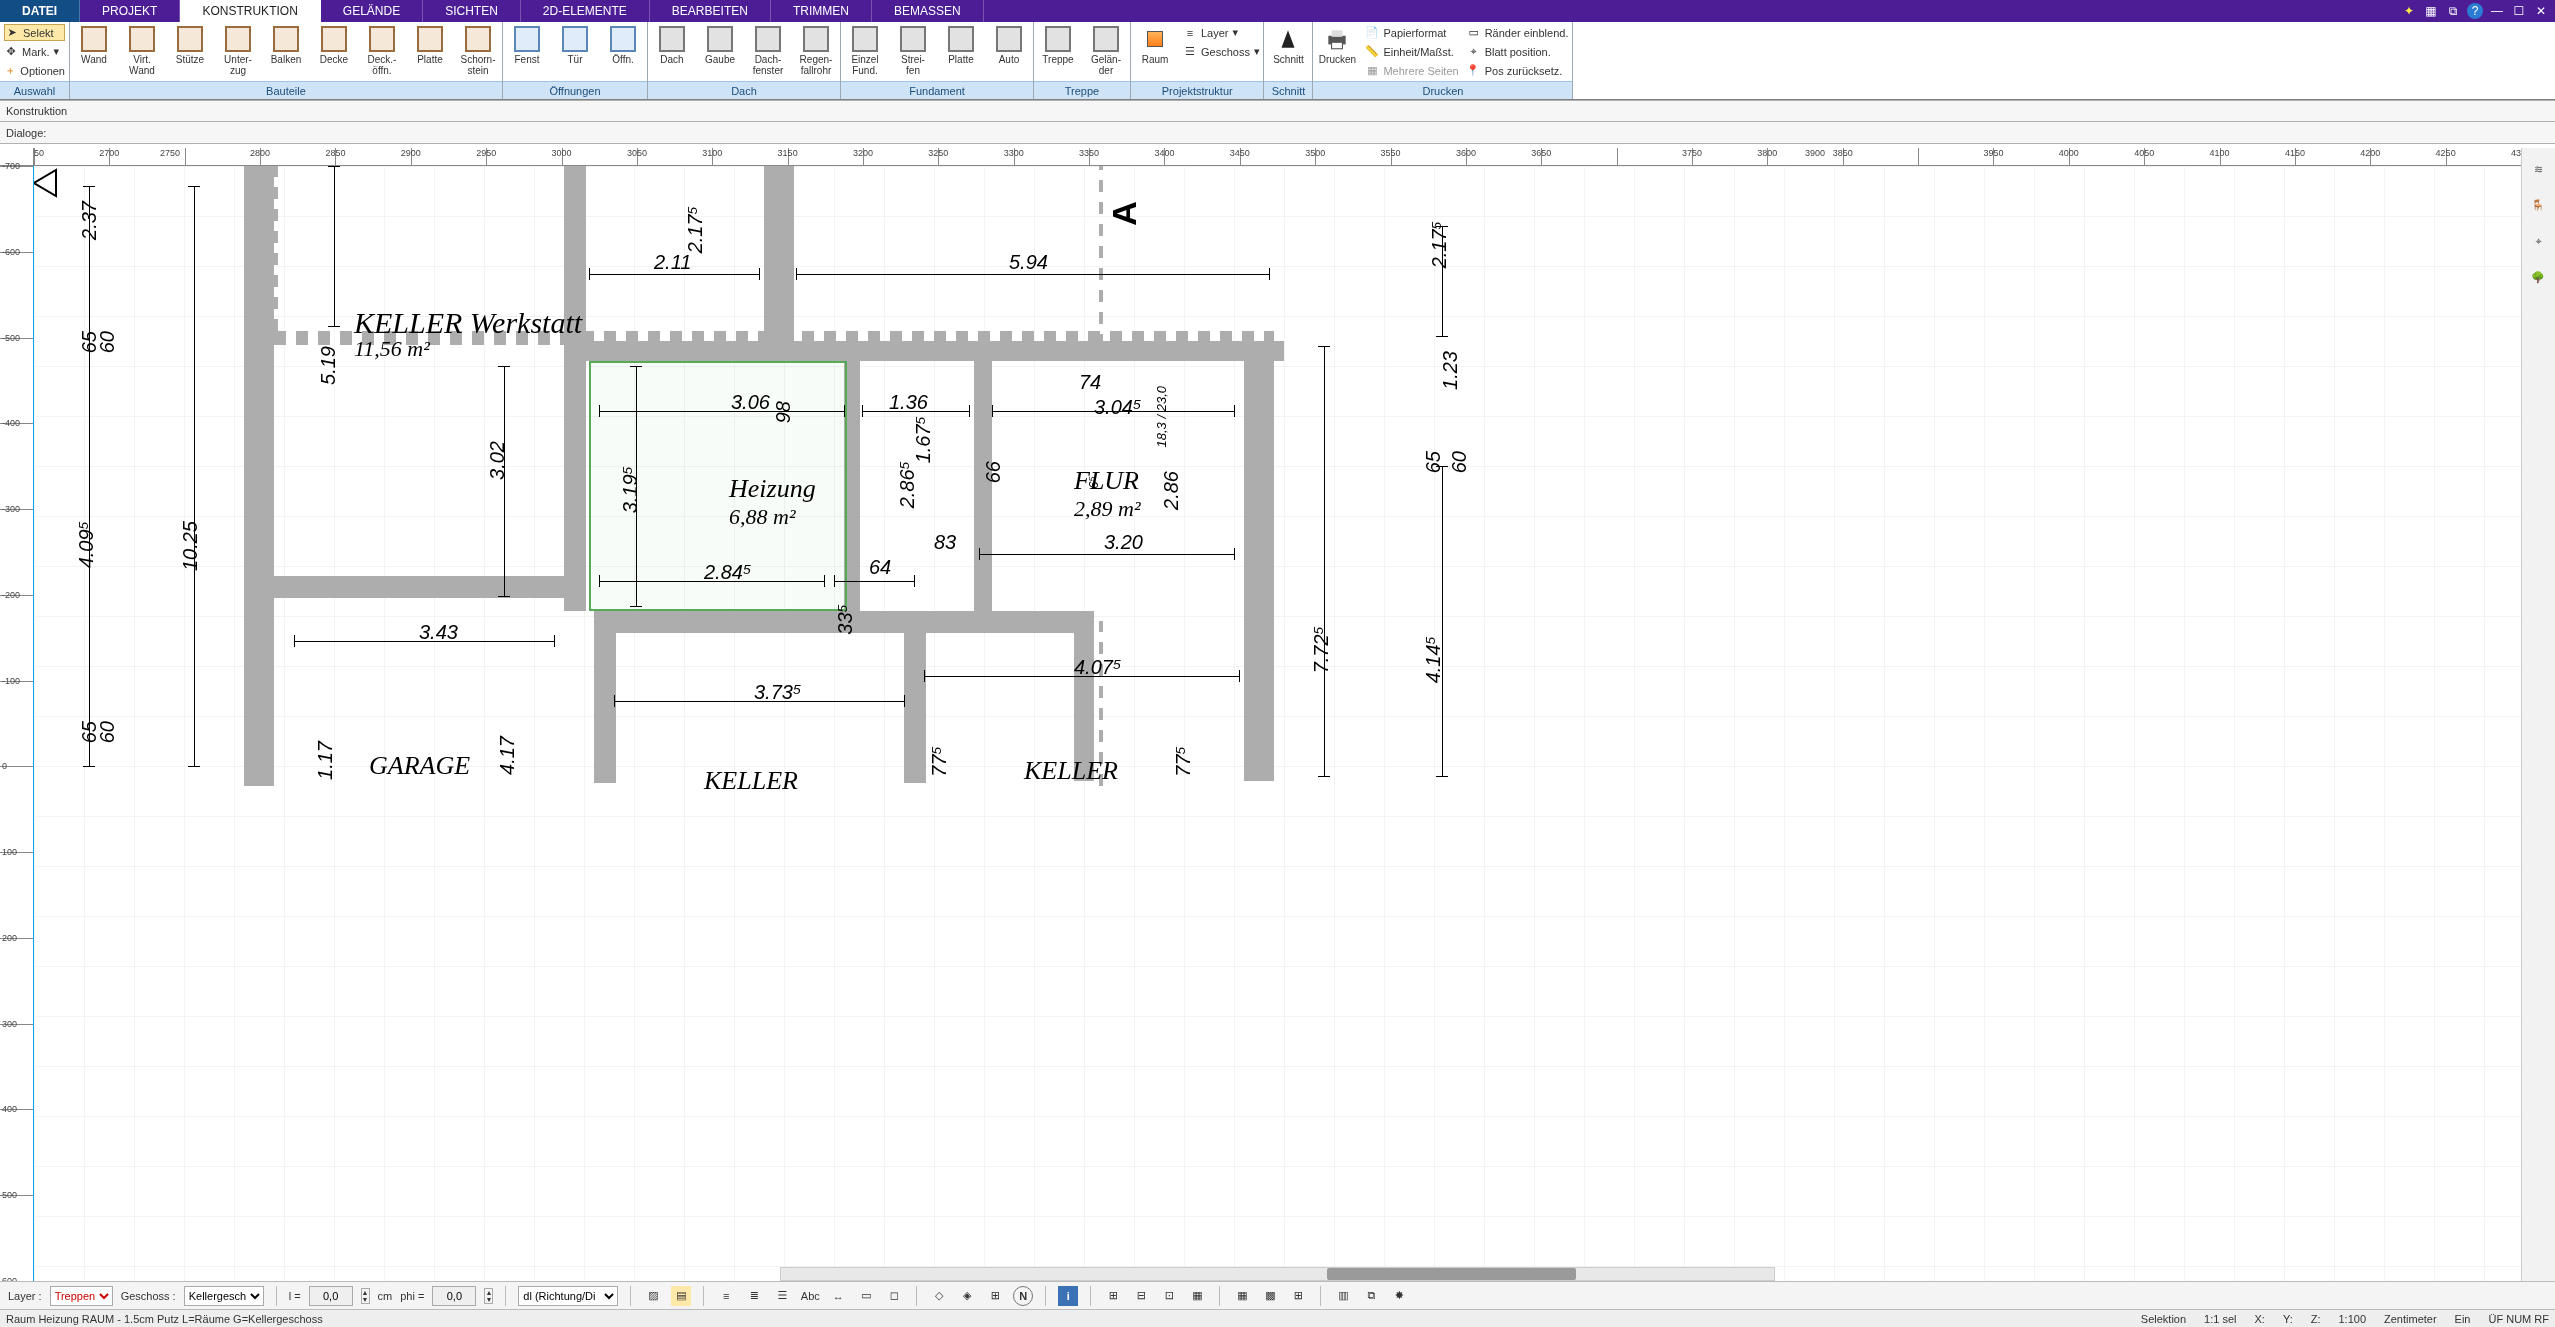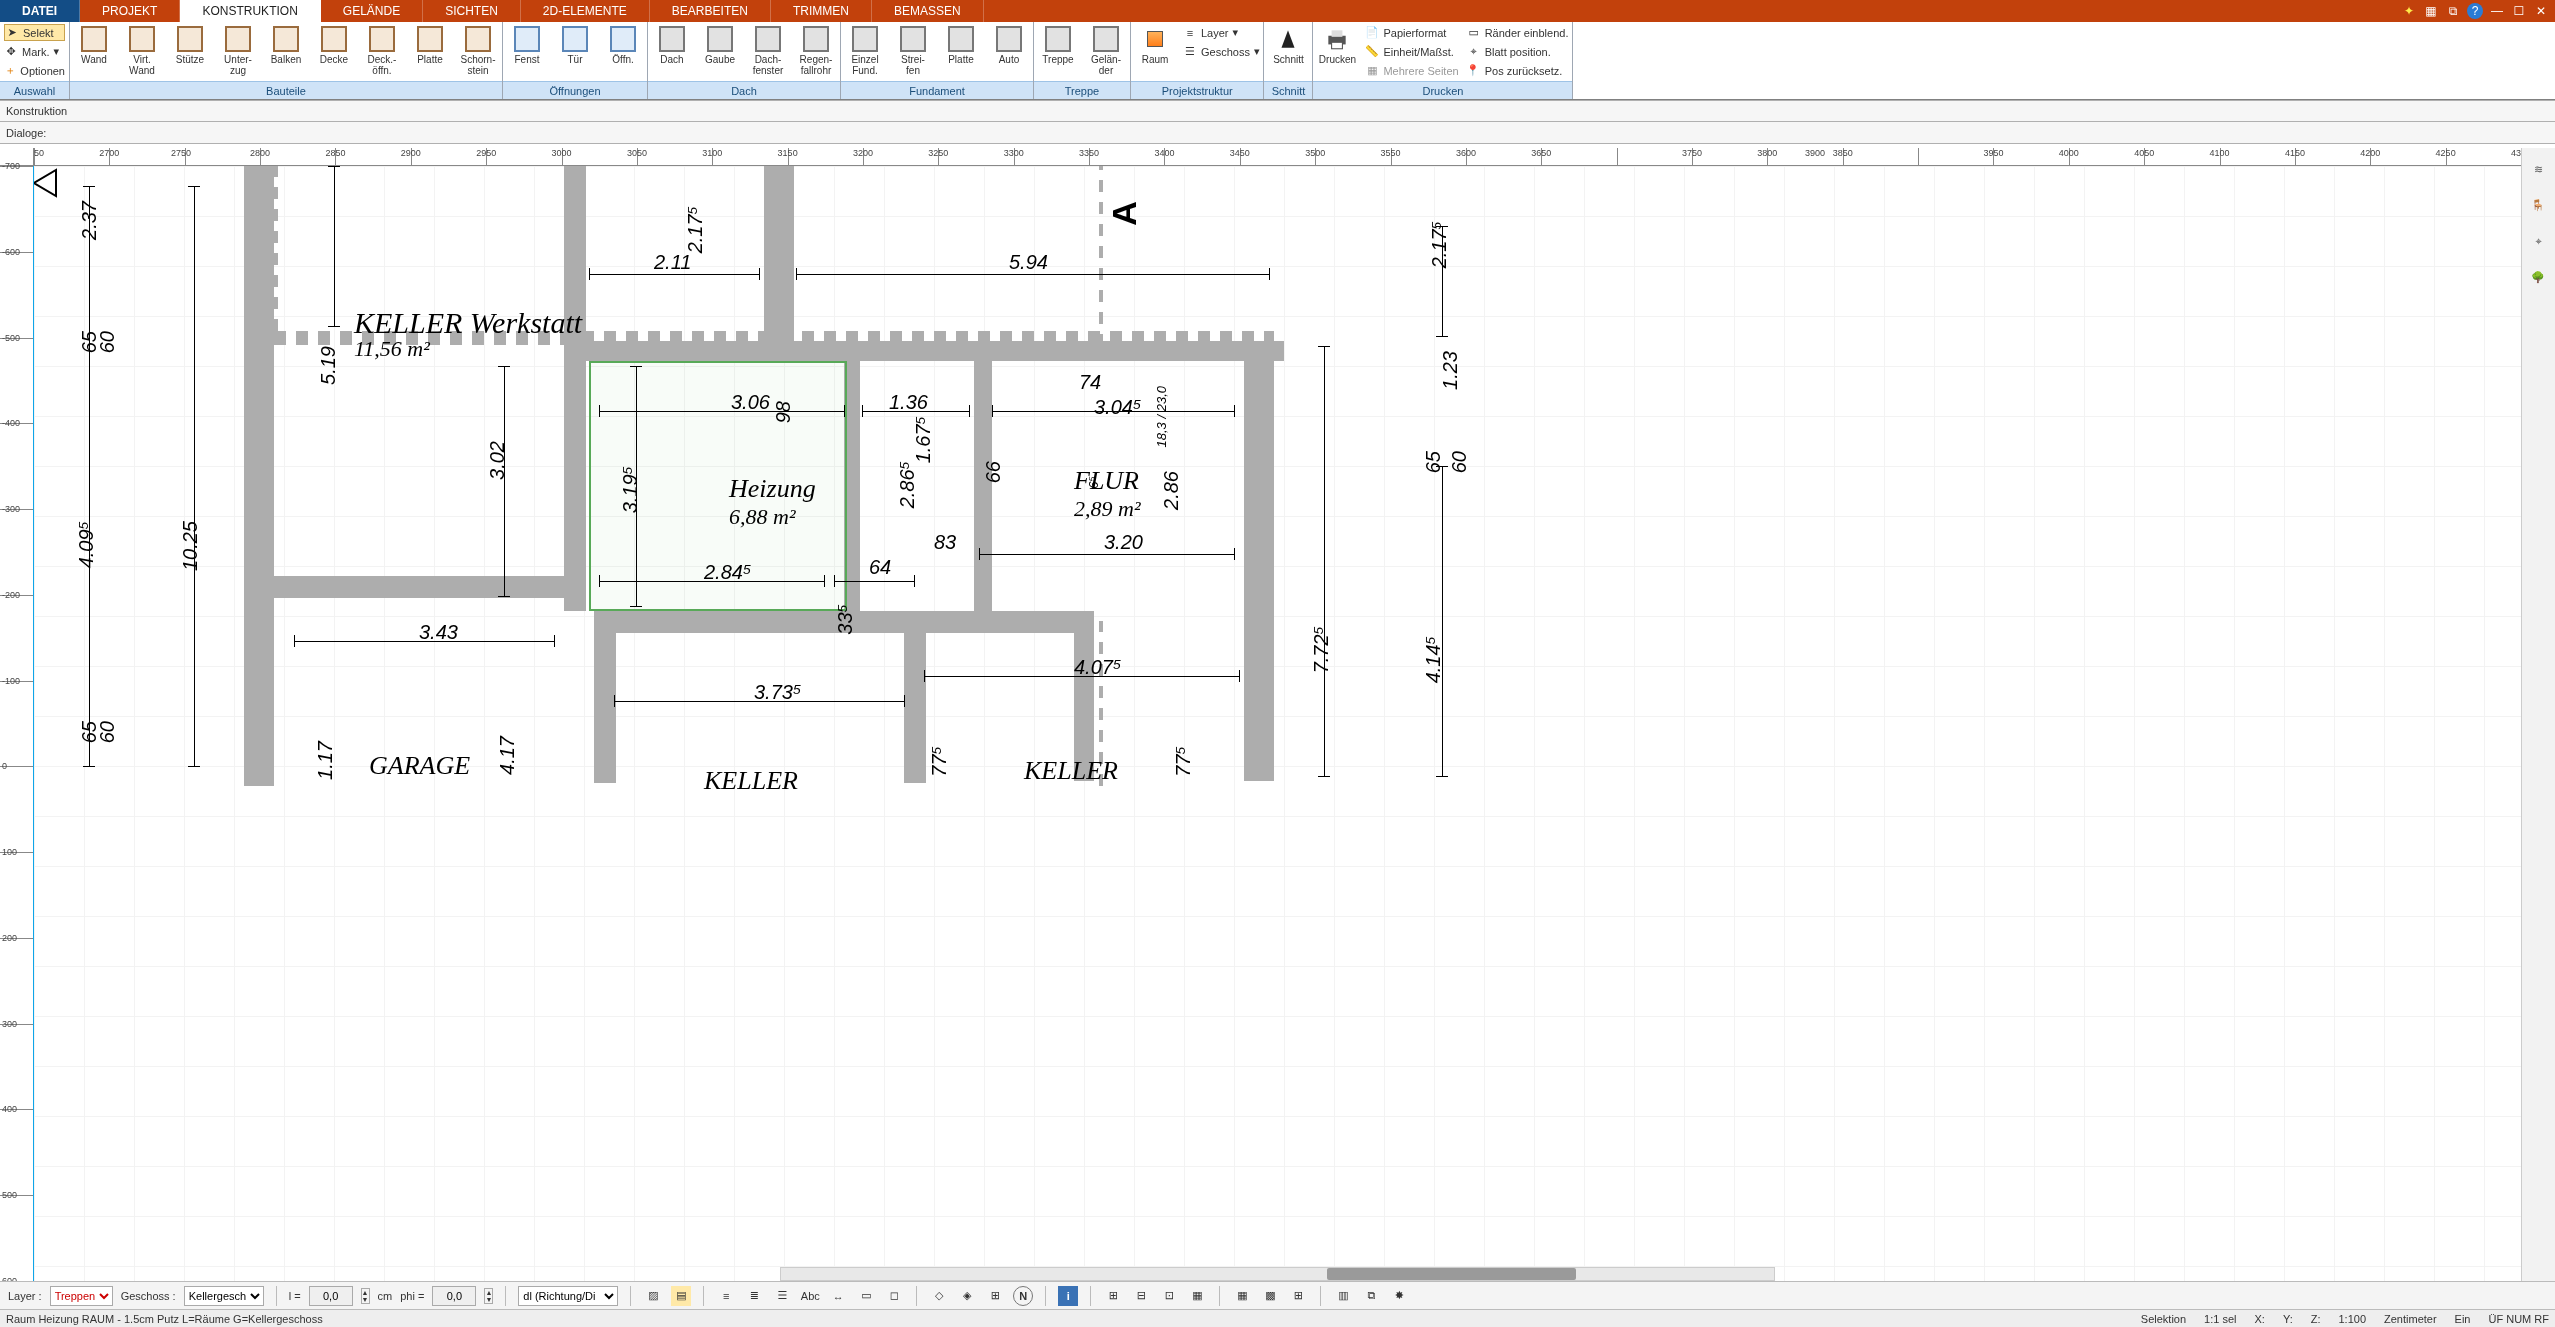--- a/index.html
+++ b/index.html
@@ -1,19 +1,19 @@
 <!DOCTYPE html>
 <html><head>
 <meta charset="utf-8">
 <style>
 * { margin: 0; padding: 0; box-sizing: border-box; font-family: "Segoe UI", Arial, sans-serif; }
 html, body { width: 100%; height: 100%; overflow: hidden; background: #fff; font-size: 11px; }
 
 
-.menu-tabs { display: flex; align-items: stretch; height: 22px; background: #c2410c; color: #fff; user-select: none; }
+.menu-tabs { display: flex; align-items: stretch; height: 22px; background: #4c1d95; color: #fff; user-select: none; }
 .menu-tabs .tab { padding: 0 22px; line-height: 22px; font-size: 12px; cursor: pointer; border-right: 1px solid rgba(255,255,255,.25); }
 .menu-tabs .tab.file { background: #134d86; font-weight: 600; }
 .menu-tabs .tab.active { background: #fff; color: #222; }
 .menu-tabs .spacer { flex: 1; }
 .menu-tabs .win-icons { display: flex; align-items: center; gap: 6px; padding: 0 6px; }
 .menu-tabs .win-icons span { width: 16px; height: 16px; display: inline-flex; align-items: center; justify-content: center; cursor: pointer; font-size: 12px; }
 
 
 .ribbon { display: flex; height: 78px; border-bottom: 1px solid #808080; }
 .ribbon-group { display: flex; flex-direction: column; border-right: 1px solid #9ea7b3; }
@@ -341,21 +341,21 @@
   </div>
 
 <div class="workspace">
   <div style="grid-column:1;grid-row:1;border-right:1px solid #888;border-bottom:1px solid #888"></div>
   <div class="ruler-top" id="ruler-top">
       <div class="tick" style="left: 0px;"></div>
       <div class="tlabel" style="left: 0px;">2650</div>
       <div class="tick" style="left: 75.3636px;"></div>
       <div class="tlabel" style="left: 75.3636px;">2700</div>
       <div class="tick" style="left: 150.727px;"></div>
-      <div class="tlabel" style="left: 147px;">2750</div>
+      <div class="tlabel" style="left: 136px;">2750</div>
       <div class="tick" style="left: 226.091px;"></div>
       <div class="tlabel" style="left: 226.091px;">2800</div>
       <div class="tick" style="left: 301.455px;"></div>
       <div class="tlabel" style="left: 301.455px;">2850</div>
       <div class="tick" style="left: 376.818px;"></div>
       <div class="tlabel" style="left: 376.818px;">2900</div>
       <div class="tick" style="left: 452.182px;"></div>
       <div class="tlabel" style="left: 452.182px;">2950</div>
       <div class="tick" style="left: 527.545px;"></div>
       <div class="tlabel" style="left: 527.545px;">3000</div>

